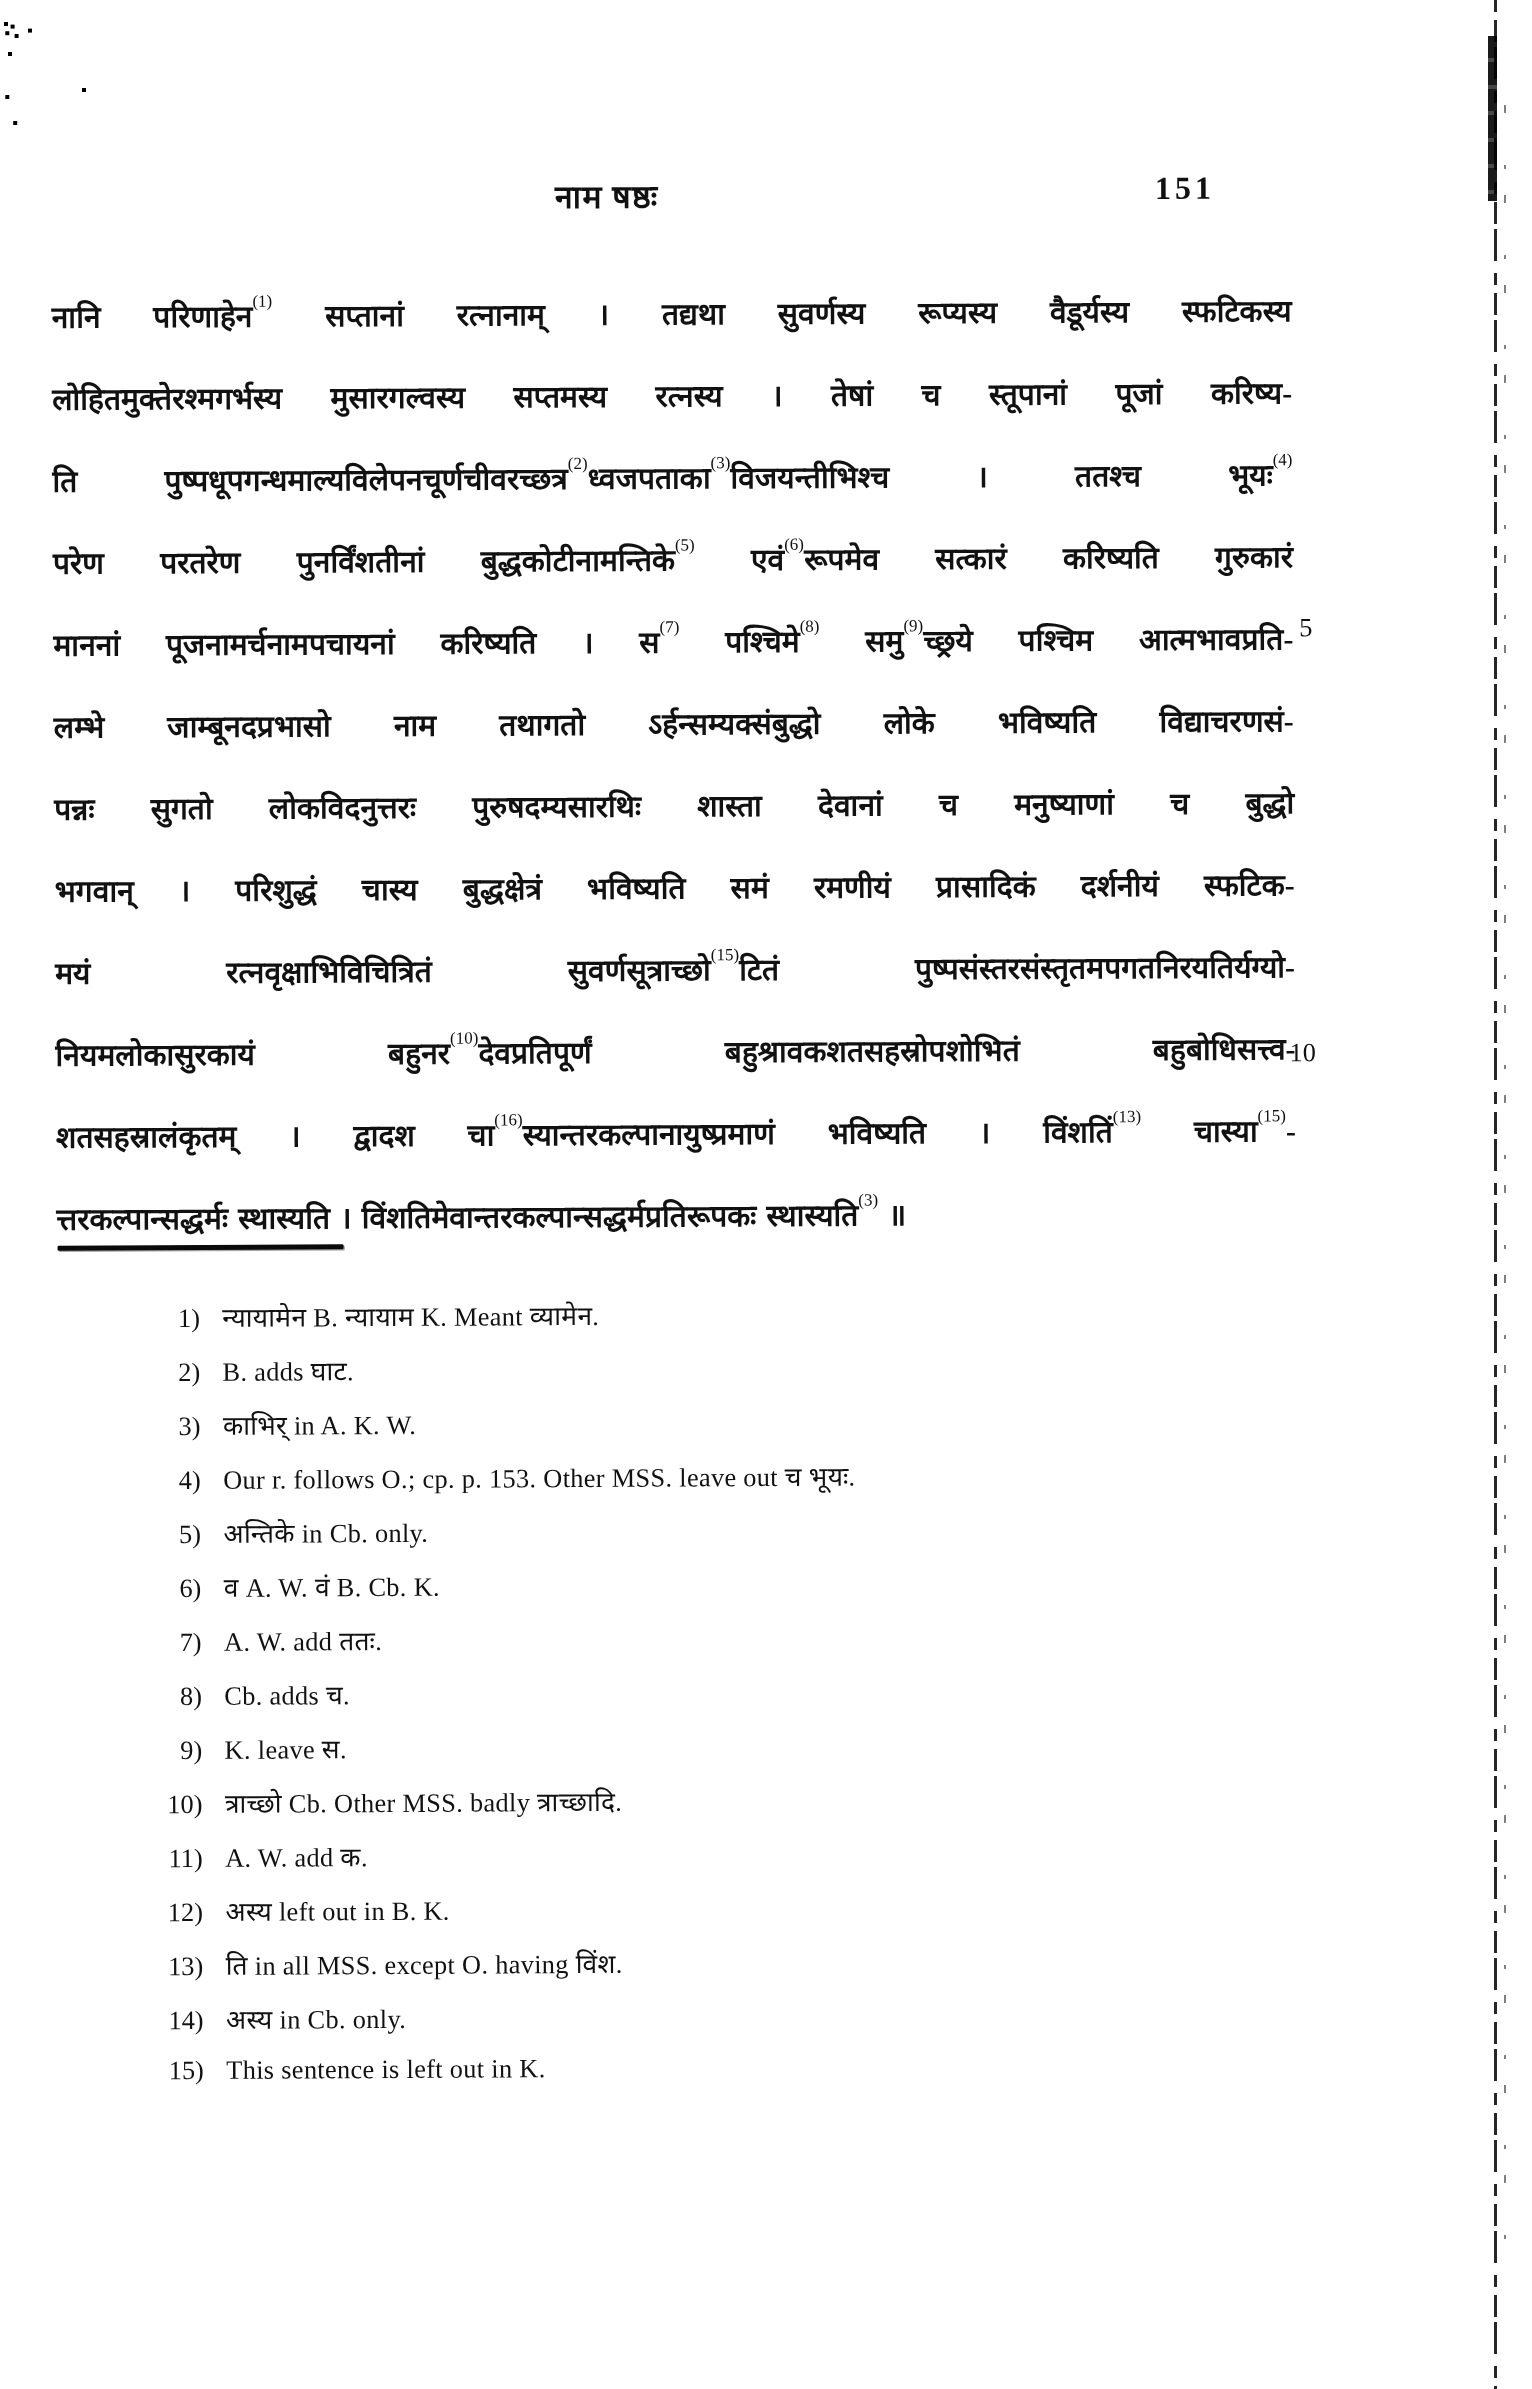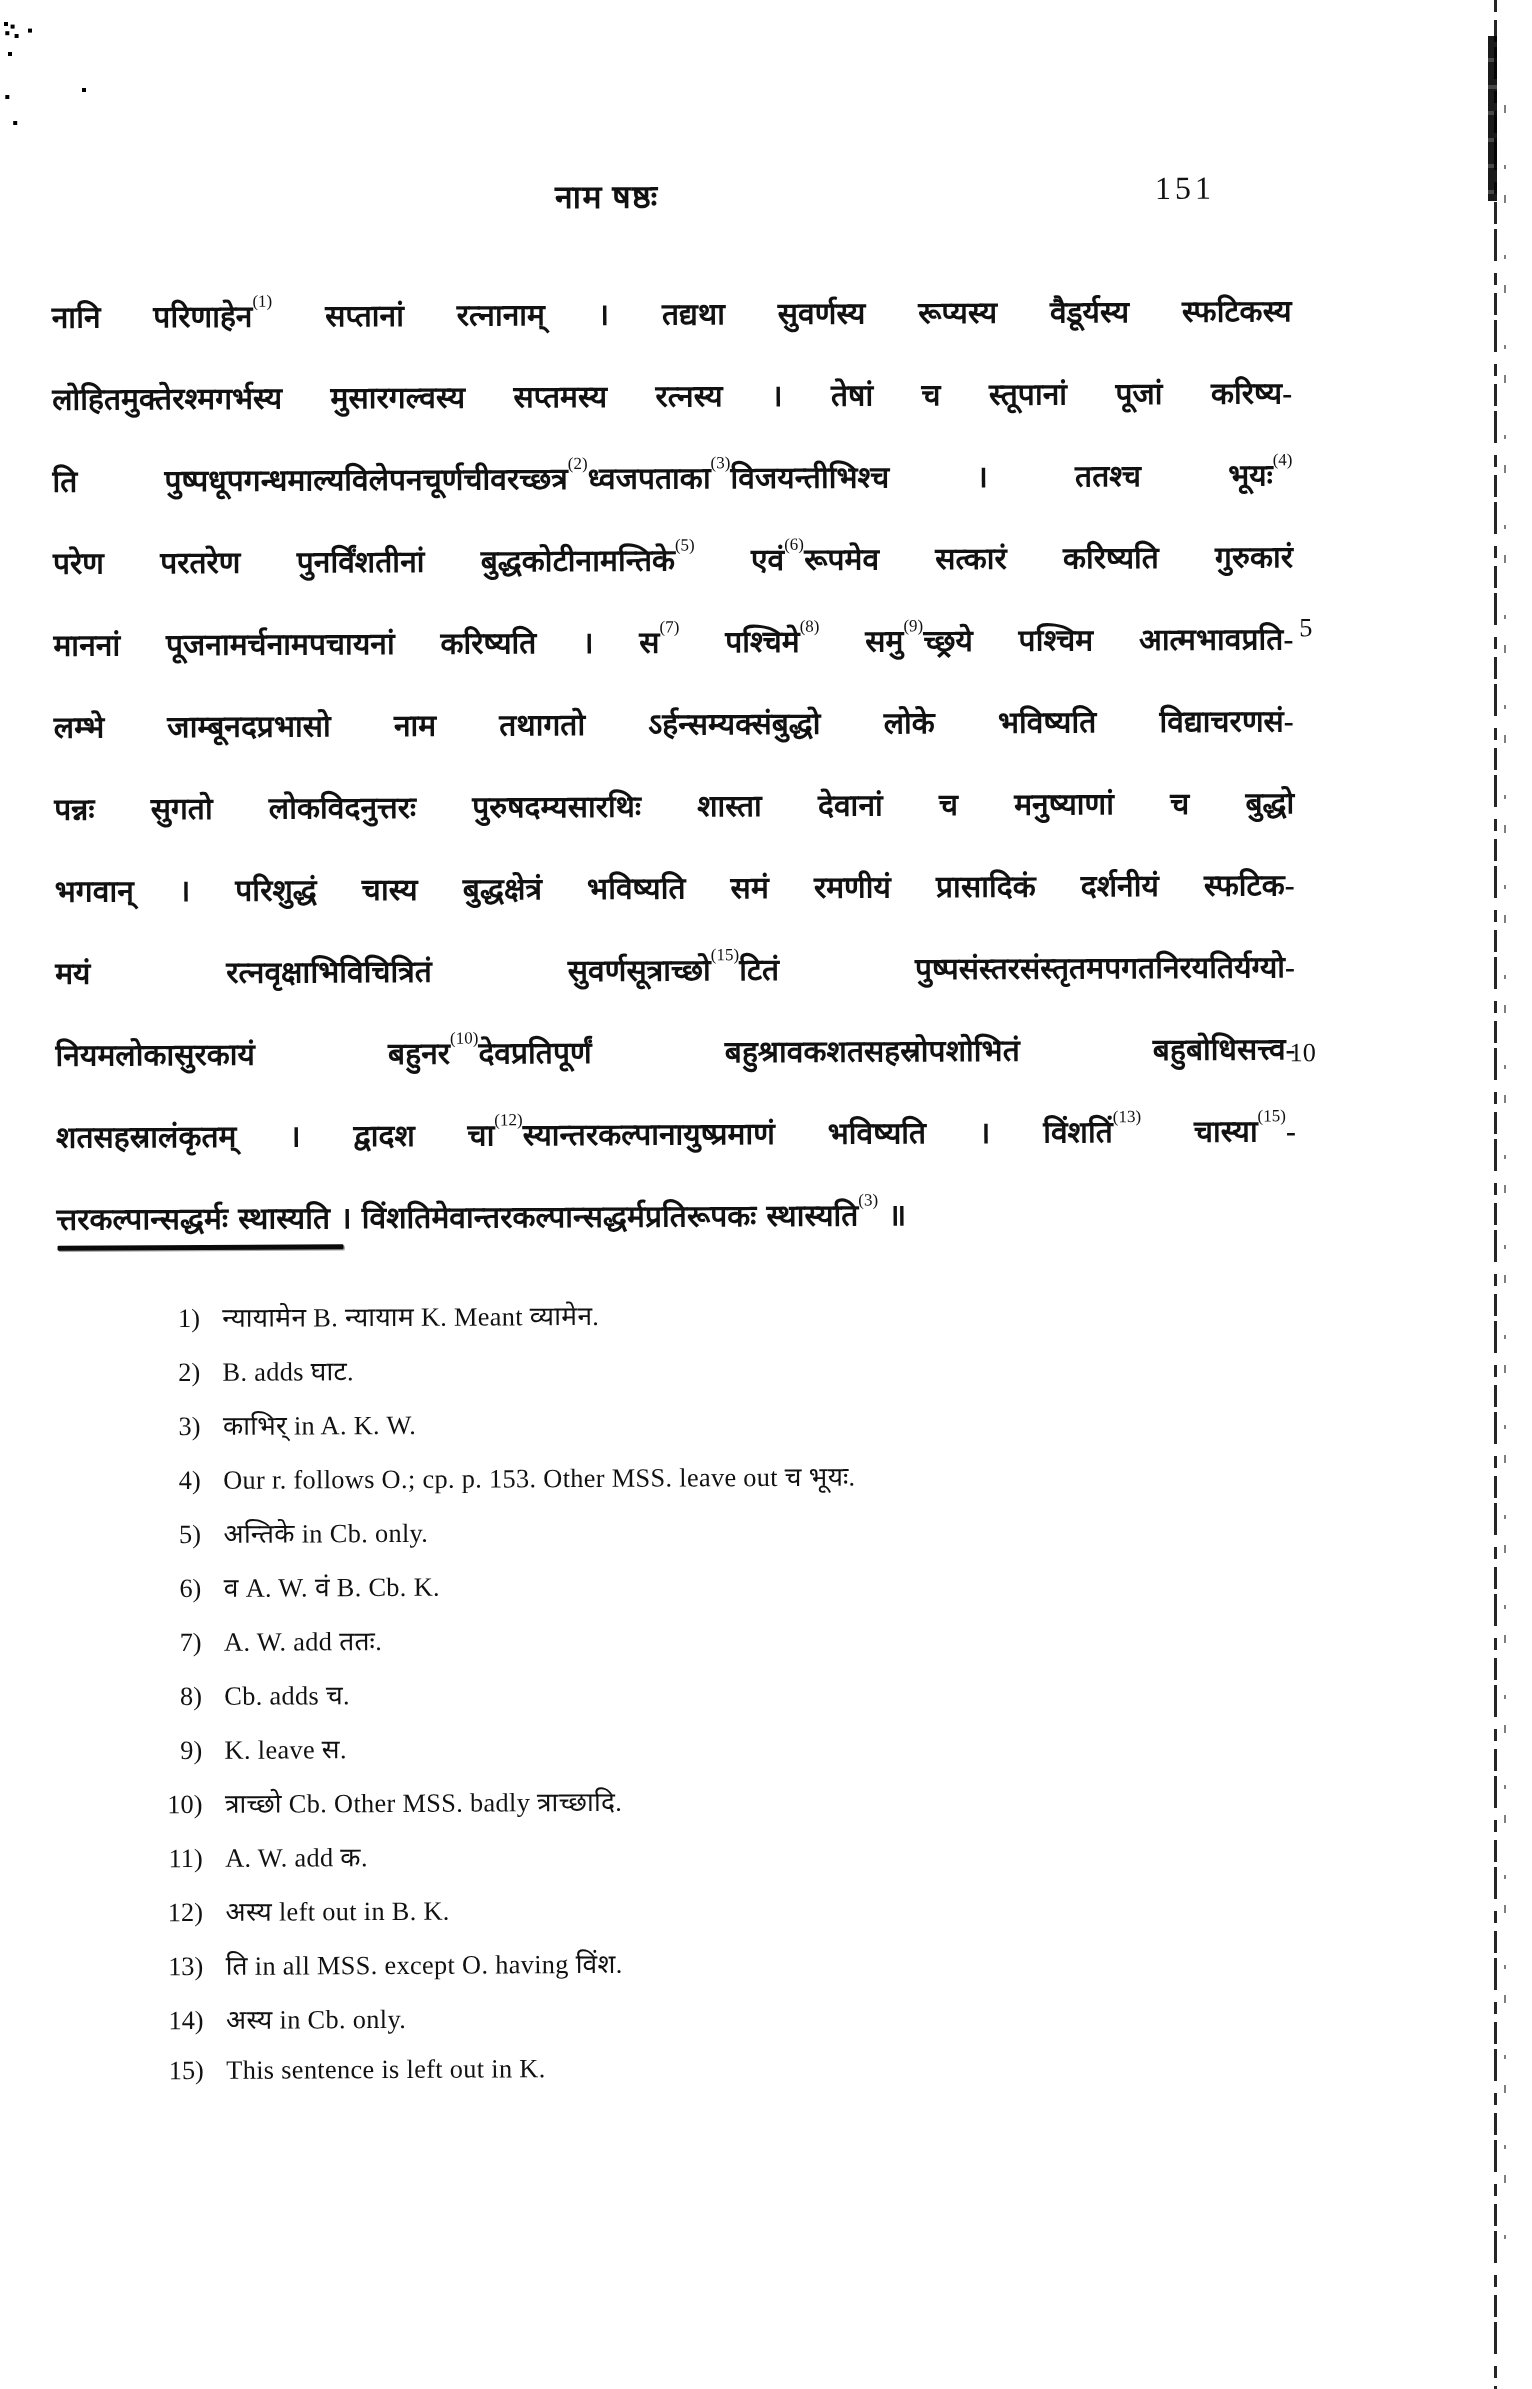--- a/index.html
+++ b/index.html
@@ -12,21 +12,21 @@
     position:absolute;left:0;top:0;width:1533px;height:2389px;
     transform:rotate(-0.3deg);transform-origin:0 0;
   }
   
   .running-head{
     position:absolute;left:554px;top:177px;width:264px;
     font-size:32px;font-weight:700;letter-spacing:1.3px;white-space:nowrap;
   }
   .page-num{
     position:absolute;left:1154px;top:176px;
-    font-size:32px;letter-spacing:4px;font-weight:400;
+    font-size:32px;letter-spacing:4px;font-weight:700;
   }
   
   .main-block{
     position:absolute;left:50px;top:277px;width:1240px;
     font-size:30px;line-height:82px;font-weight:700;
     word-spacing:2.6px;
   }
   .dline{
     width:100%;white-space:normal;
     text-align:justify;text-align-last:justify;
@@ -109,21 +109,21 @@
       <div class="dline">लम्भे जाम्बूनदप्रभासो नाम तथागतो ऽर्हन्सम्यक्संबुद्धो लोके भविष्यति विद्याचरणसं-</div>
 
       <div class="dline">पन्नः सुगतो लोकविदनुत्तरः पुरुषदम्यसारथिः शास्ता देवानां च मनुष्याणां च बुद्धो</div>
 
       <div class="dline">भगवान् । परिशुद्धं चास्य बुद्धक्षेत्रं भविष्यति समं रमणीयं प्रासादिकं दर्शनीयं स्फटिक-</div>
 
       <div class="dline">मयं रत्नवृक्षाभिविचित्रितं सुवर्णसूत्राच्छो<sup class="fnmark">(15)</sup>टितं पुष्पसंस्तरसंस्तृतमपगतनिरयतिर्यग्यो-</div>
 
       <div class="dline">नियमलोकासुरकायं बहुनर<sup class="fnmark">(10)</sup>देवप्रतिपूर्णं बहुश्रावकशतसहस्रोपशोभितं बहुबोधिसत्त्व-</div>
 
-      <div class="dline">शतसहस्रालंकृतम् । द्वादश चा<sup class="fnmark">(12)</sup>स्यान्तरकल्पानायुष्प्रमाणं भविष्यति । विंशतिं<sup class="fnmark">(13)</sup> चास्या<sup class="fnmark">(15)</sup>-</div>
+      <div class="dline">शतसहस्रालंकृतम् । द्वादश चा<sup class="fnmark">(16)</sup>स्यान्तरकल्पानायुष्प्रमाणं भविष्यति । विंशतिं<sup class="fnmark">(13)</sup> चास्या<sup class="fnmark">(15)</sup>-</div>
 
       <div class="dline">त्तरकल्पान्सद्धर्मः स्थास्यति । विंशतिमेवान्तरकल्पान्सद्धर्मप्रतिरूपकः स्थास्यति<sup class="fnmark">(3)</sup> ॥</div>
     </div>
 
   <div class="margin-num m5">5</div>
   <div class="margin-num m10">10</div>
 
   <div class="fn-rule"></div>
 
   <div class="footnotes">

